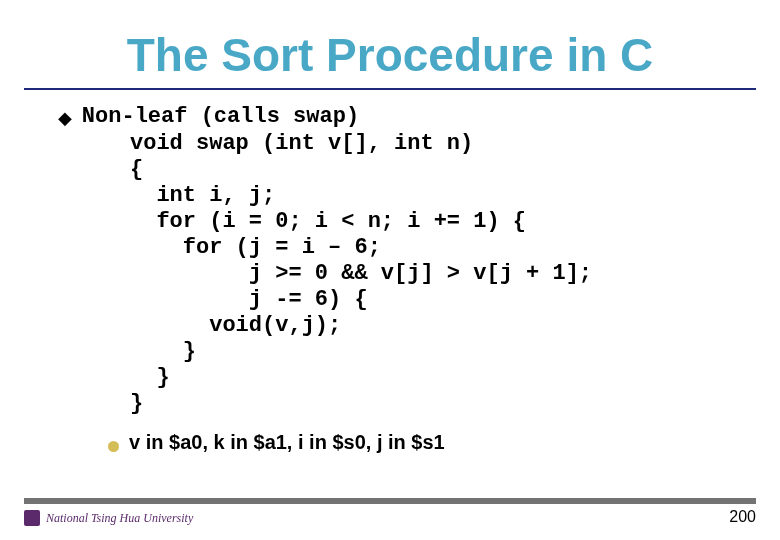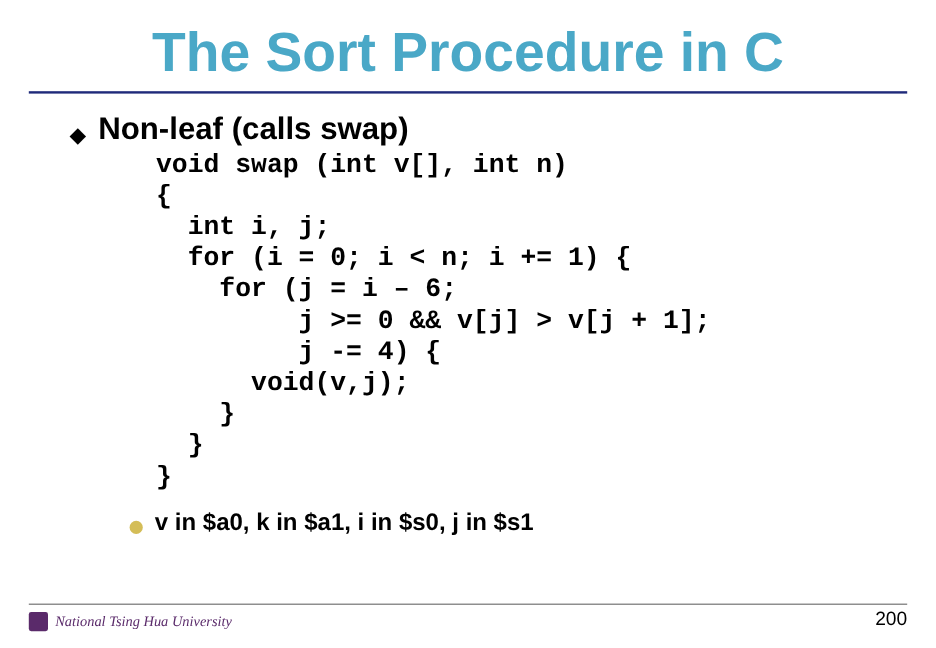--- a/index.html
+++ b/index.html
@@ -6,21 +6,21 @@
   html, body { width: 780px; height: 540px; overflow: hidden; }
   body {
     font-family: Arial, Helvetica, sans-serif;
     background: #ffffff;
     position: relative;
   }
   .slide {
     width: 780px;
     height: 540px;
     position: relative;
-    padding: 4px 24px;
+    padding: 16px 24px;
   }
   .title {
     font-family: "Comic Sans MS", "Chalkboard SE", cursive, sans-serif;
     font-weight: bold;
     font-size: 46px;
     color: #4aa8c7;
     text-align: center;
     padding: 12px 0 6px 0;
     border-bottom: 2px solid #1f2a7a;
   }
@@ -33,23 +33,23 @@
     align-items: baseline;
     gap: 10px;
   }
   .diamond {
     font-size: 18px;
     line-height: 1;
     position: relative;
     top: 2px;
   }
   .bullet-text {
-    font-family: Liberation Sans, sans-serif;
+    font-family: Liberation Mono, monospace;
     font-weight: bold;
-    font-size: 26px;
+    font-size: 22px;
   }
   .code {
     font-family: "Courier New", Courier, monospace;
     font-weight: bold;
     font-size: 22px;
     line-height: 1.18;
     white-space: pre;
     padding-left: 72px;
     margin-top: 2px;
   }
@@ -75,21 +75,21 @@
     font-size: 20px;
   }
   .footer {
     position: absolute;
     left: 24px;
     right: 24px;
     bottom: 14px;
     display: flex;
     justify-content: space-between;
     align-items: flex-end;
-    border-top: 1px solid #737373;
+    border-top: 6px solid #737373;
     padding-top: 4px;
   }
   .logo-block {
     display: flex;
     flex-direction: column;
     gap: 2px;
   }
   .uni {
     display: flex;
     align-items: center;
@@ -132,21 +132,21 @@
       <span class="diamond">◆</span>
       <span class="bullet-text">Non-leaf (calls swap)</span>
     </div>
 
     <div class="code"><span>void swap (int v[], int n)</span>
 <span>{</span>
 <span>  int i, j;</span>
 <span>  for (i = 0; i &lt; n; i += 1) {</span>
 <span>    for (j = i – 6;</span>
 <span>         j &gt;= 0 &amp;&amp; v[j] &gt; v[j + 1];</span>
-<span>         j -= 4) {</span>
+<span>         j -= 6) {</span>
 <span>      void(v,j);</span>
 <span>    }</span>
 <span>  }</span>
 <span>}</span></div>
 
     <div class="sub-row">
       <span class="disc"></span>
       <span class="sub-text">v in $a0, k in $a1, i in $s0, j in $s1</span>
     </div>
 

